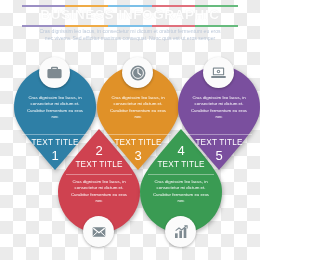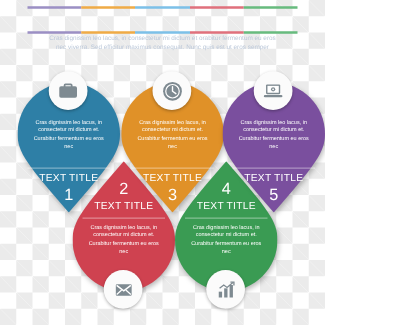--- a/index.html
+++ b/index.html
@@ -121,20 +121,21 @@
 <div id="canvas">
 
   <div id="header">
     <div class="rule" id="rule-top">
       <span class="seg" style="background: rgb(155, 143, 196);"></span>
       <span class="seg" style="background: rgb(239, 171, 70);"></span>
       <span class="seg" style="background: rgb(124, 192, 232);"></span>
       <span class="seg" style="background: rgb(224, 112, 124);"></span>
       <span class="seg" style="background: rgb(103, 187, 126);"></span>
     </div>
+    <div id="title">BUSINESS INFOGRAPHIC</div>
     <div class="rule" id="rule-bottom">
       <span class="seg" style="background: rgb(155, 143, 196);"></span>
       <span class="seg" style="background: rgb(239, 171, 70);"></span>
       <span class="seg" style="background: rgb(124, 192, 232);"></span>
       <span class="seg" style="background: rgb(224, 112, 124);"></span>
       <span class="seg" style="background: rgb(103, 187, 126);"></span>
     </div>
     <div id="subtitle">Cras dignissim leo lacus, in consectetur mi dictum et orabitur fermentum eu eros nec viverra. Sed efficitur maximus consequat. Nunc quis est ut eros semper</div>
   </div>
 

